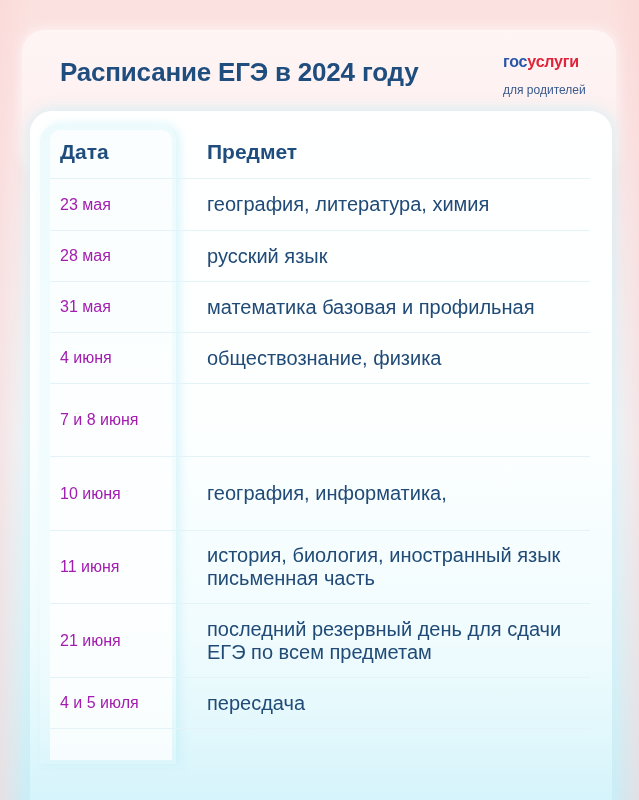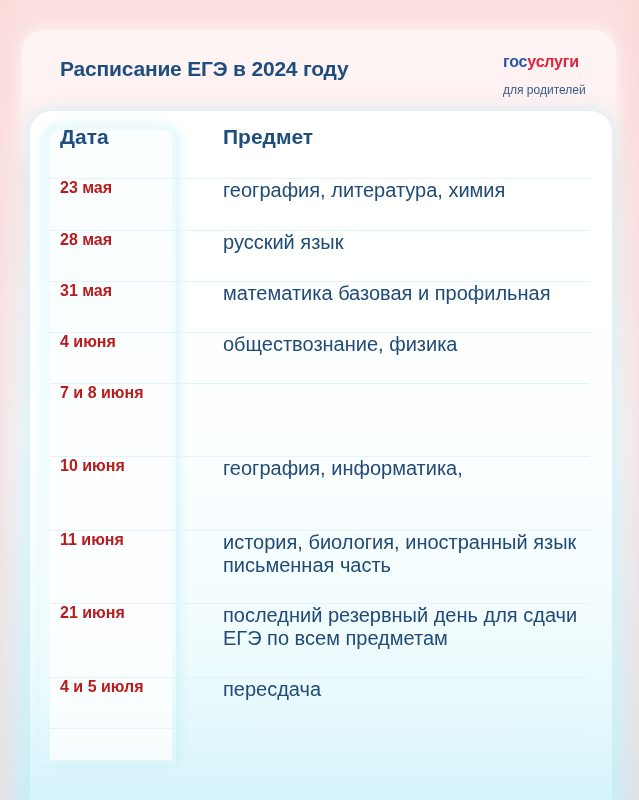--- a/index.html
+++ b/index.html
@@ -18,21 +18,21 @@
       background: linear-gradient(270deg, rgba(250,210,210,0.5), rgba(255,255,255,0));
     }
     .header-card {
       position: absolute; left: 22px; top: 30px; width: 594px; height: 140px;
       border-radius: 22px;
       background: linear-gradient(180deg, rgba(255,246,246,0.95) 0%, rgba(253,238,238,0.9) 100%);
       box-shadow: 0 0 14px rgba(255,255,255,0.7);
     }
     .page-title {
       position: absolute; left: 60px; top: 57px;
-      font-size: 21px; font-weight: bold; color: #1f4d7e;
+      font-size: 26px; font-weight: bold; color: #1f4d7e;
       letter-spacing: -0.2px; white-space: nowrap;
     }
     .logo {
       position: absolute; left: 503px; top: 54px; width: 90px;
     }
     .logo-main {
       font-size: 16px; font-weight: bold; letter-spacing: -0.2px; line-height: 15px; white-space: nowrap;
     }
     .logo-gos { color: #2a56a8; }
     .logo-uslugi { color: #e0243a; }
@@ -53,28 +53,27 @@
     }
     .date-col-inner {
       position: absolute; left: 50px; top: 130px; width: 122px; height: 630px;
       background: rgba(255,255,255,0.75);
       border-radius: 10px 10px 0 0;
     }
     .table {
       position: absolute; left: 50px; top: 125px; width: 540px;
     }
     .row {
-      position: relative; display: flex; align-items: flex-start;
+      position: relative; display: flex; align-items: center;
       border-bottom: 1.5px solid #e3f3f7;
-      gap: 16px;
     }
     .row.header { height: 54px; }
     .cell-date {
       width: 157px; padding-left: 10px;
-      font-size: 16px; color: #b91c1c; font-weight: bold;
+      font-size: 16px; color: #a21caf;
     }
     .cell-subject {
       flex: 1; font-size: 20px; color: #214b77; line-height: 23px;
     }
     .row.header .cell-date, .row.header .cell-subject {
       font-size: 21px; font-weight: bold; color: #1f4d7e;
     }
     .subject-line { display: block; white-space: nowrap; }
   </style>
 </head>

